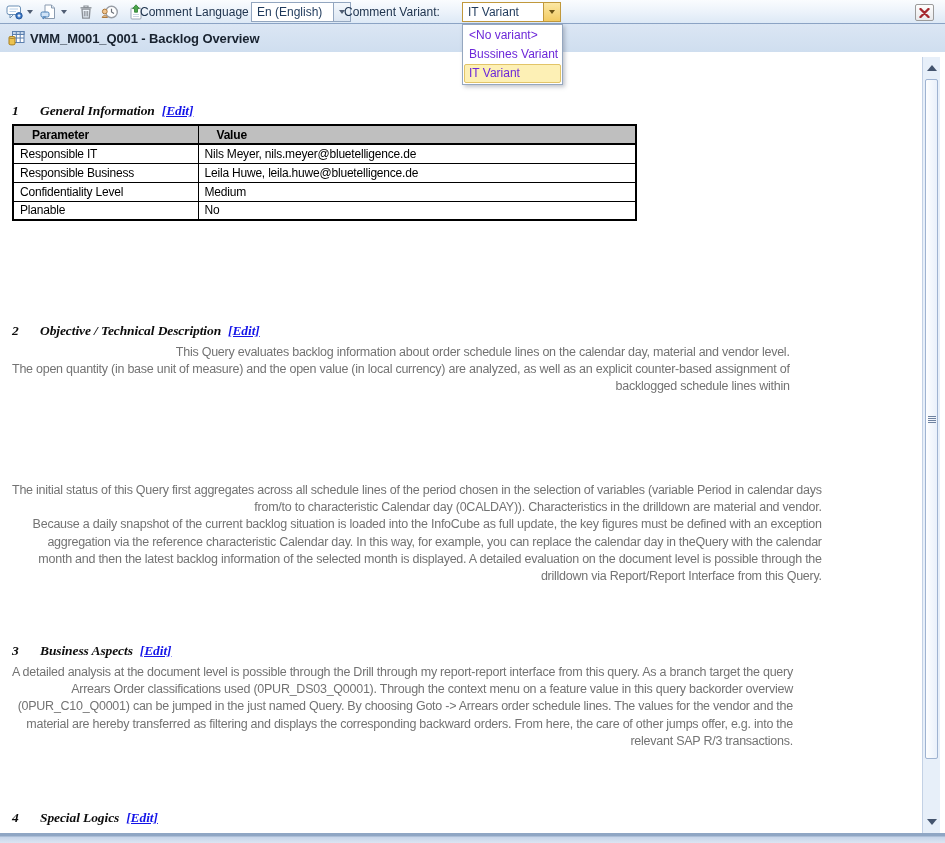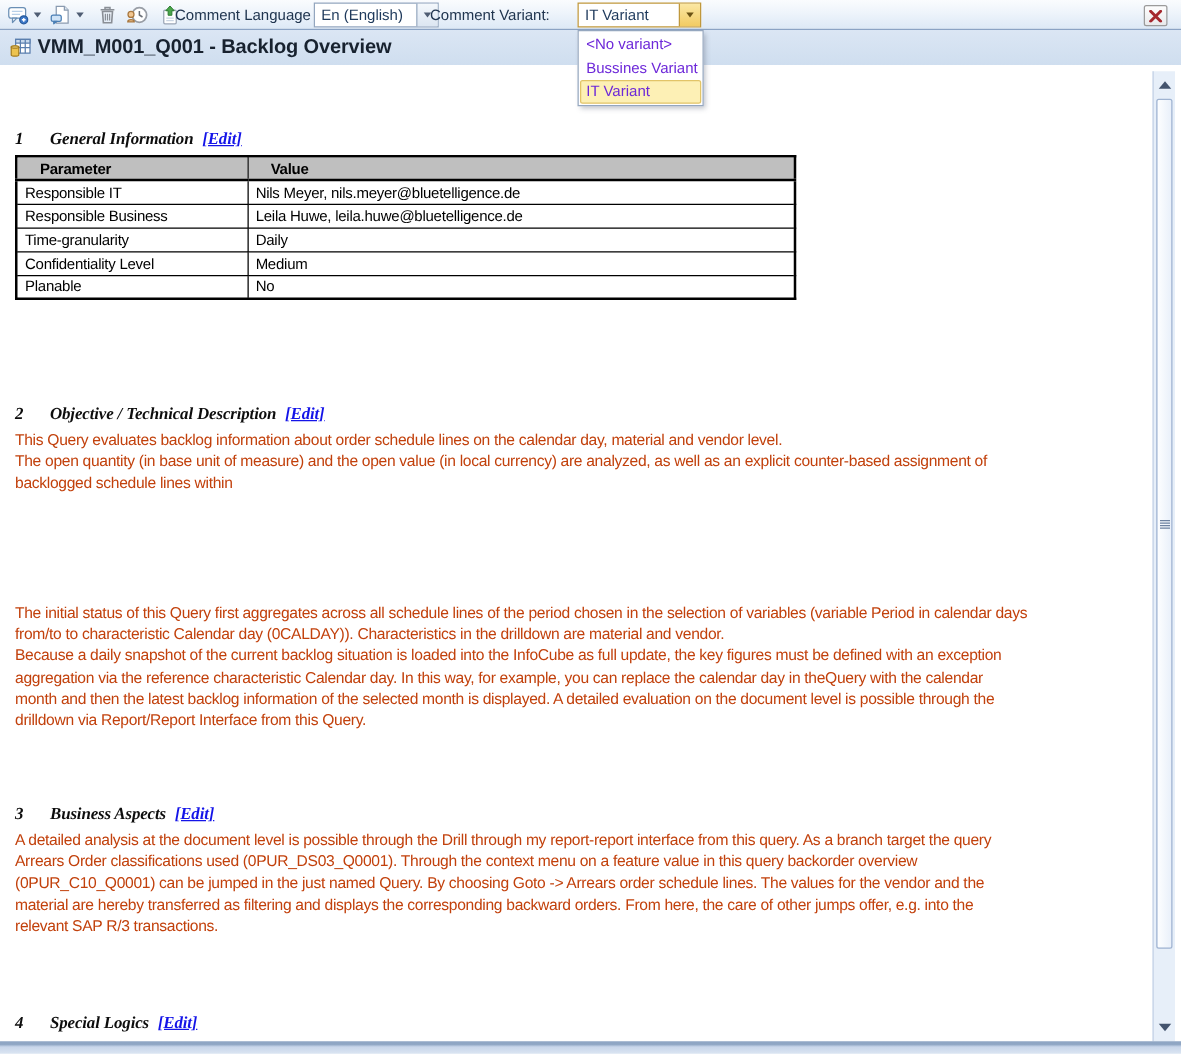--- a/index.html
+++ b/index.html
@@ -33,32 +33,32 @@
   
   .popup { position:absolute; left:462px; top:24px; width:101px; background:#fff;
     border:1px solid #95a7bf; box-shadow:2px 2px 4px rgba(80,90,110,.35); z-index:50; padding:1px; }
   .popup .opt { height:19px; font-size:12px; color:#6d28d9; padding:2px 4px 0 5px; white-space:nowrap; }
   .popup .opt.selected { background:#fdf0b5; border:1px solid #e2c468; border-radius:2px; padding:1px 3px 0 4px; }
 
   
   .titlebar { position:absolute; left:0; top:24px; width:945px; height:28px;
     background:linear-gradient(to bottom,#dbe6f4,#cfdeef); display:flex; align-items:center; }
   .title-icon { margin-left:8px; width:17px; height:16px; }
-  .title-text { margin-left:5px; font-size:16px; font-weight:bold; color:#18222f; letter-spacing:-0.1px; }
+  .title-text { margin-left:5px; font-size:13px; font-weight:bold; color:#18222f; letter-spacing:-0.1px; }
 
   
   .content { position:absolute; left:0; top:52px; width:945px; height:781px; background:#fff; }
 
   .sec-h { position:absolute; left:12px; font-size:13.5px; font-weight:bold; font-style:italic;
     color:#0d0d0d; white-space:nowrap; letter-spacing:-0.1px;font-family:Liberation Serif, serif; }
   .sec-h .num { display:inline-block; width:28px; font-style:italic; }
   .sec-h .edit { color:#1414e8; text-decoration:underline; margin-left:7px; cursor:pointer; }
 
-  .para { position:absolute; left:12px; font-size:12.5px; color:#c2410c; line-height:17.2px;
-    white-space:pre; letter-spacing:-0.25px; }
+  .para { position:absolute; left:12px; font-size:12.5px; color:#737373; line-height:17.2px;
+    white-space:pre; letter-spacing:-0.25px;text-align:right; }
 
   .bullets { position:absolute; left:12px; }
   .bullets .b-item { height:16.6px; font-size:12.5px; color:#141414; letter-spacing:-0.25px;
     display:flex; align-items:center; }
   .bullets .dot { width:4px; height:4px; border-radius:50%; background:#111; margin-left:29px; margin-right:17px; flex:none; }
 
   table.info { position:absolute; left:12px; top:72px; width:625px; border-collapse:collapse;
     border:2px solid #000; font-size:12px; color:#000; table-layout:fixed; }
   table.info th, table.info td { border:1px solid #000; height:19px; padding:0 0 0 6px;
     text-align:left; vertical-align:middle; white-space:nowrap; overflow:hidden; letter-spacing:-0.2px; }
@@ -211,24 +211,20 @@
     <tbody>
       <tr>
         <td>Responsible IT</td>
         <td>Nils Meyer, nils.meyer@bluetelligence.de</td>
       </tr>
       <tr>
         <td>Responsible Business</td>
         <td>Leila Huwe, leila.huwe@bluetelligence.de</td>
       </tr>
       <tr>
-        <td>Time-granularity</td>
-        <td>Daily</td>
-      </tr>
-      <tr>
         <td>Confidentiality Level</td>
         <td>Medium</td>
       </tr>
       <tr>
         <td>Planable</td>
         <td>No</td>
       </tr>
     </tbody>
   </table>
 

